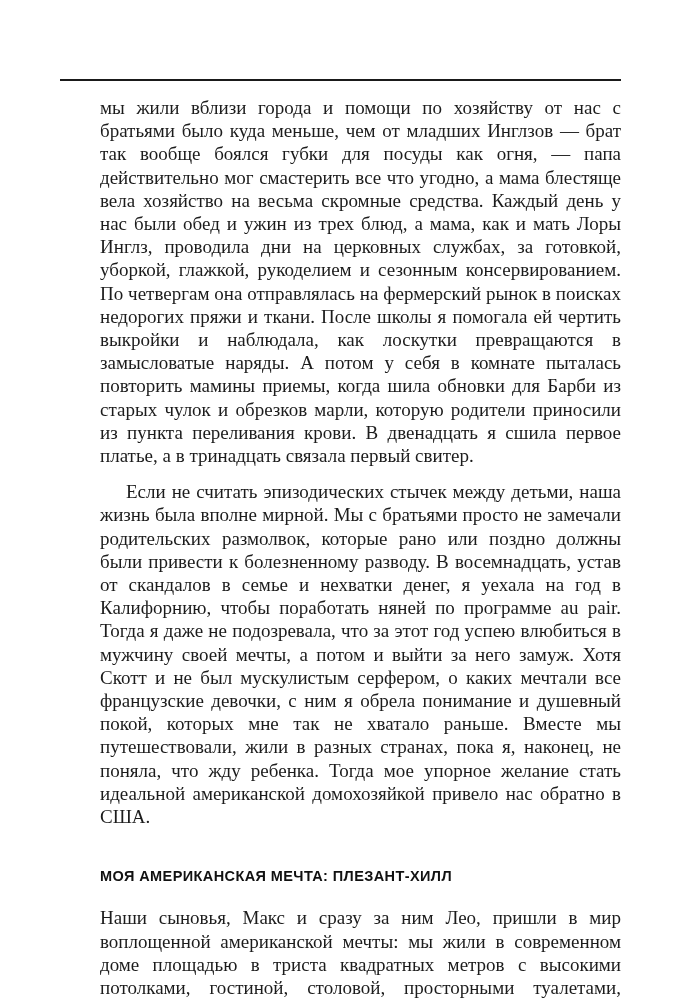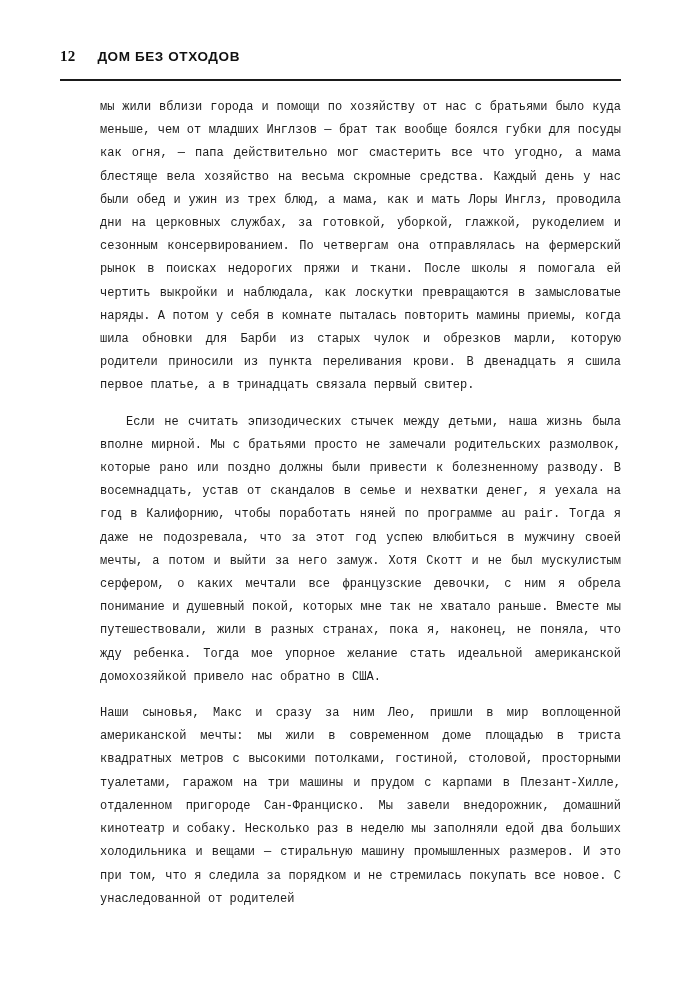--- a/index.html
+++ b/index.html
@@ -52,22 +52,22 @@
     height: 2px;
     background: #1a1a1a;
   }
   .content {
     position: absolute;
     left: 100px;
     top: 96px;
     width: 521px;
   }
   p.body-text {
-    font-family: Liberation Mono, monospace;
-    font-size: 12px;
+    font-family: Liberation Serif, serif;
+    font-size: 19px;
     line-height: 23.2px;
     text-align: justify;
     text-justify: inter-word;
     margin: 0;
     color: #1c1c1c;
     hyphens: manual;
   }
   p.body-text + p.body-text {
     margin-top: 13px;
   }
@@ -82,25 +82,22 @@
     color: #111111;
     margin: 40px 0 22px 0;
     text-align: left;
   }
 </style>
 </head>
 <body>
 
 <div class="page">
 
-  <div class="header">
-    <span class="page-number">12</span>
-    <span class="running-title">ДОМ БЕЗ ОТХОДОВ</span>
-  </div>
   <div class="header-rule"></div>
 
   <div class="content">
     <p class="body-text">мы жили вблизи города и помощи по хозяйству от нас с братьями было куда меньше, чем от младших Инглзов — брат так вообще боялся губки для посуды как огня, — папа действительно мог смастерить все что угодно, а мама блестяще вела хозяйство на весьма скромные средства. Каждый день у нас были обед и ужин из трех блюд, а мама, как и мать Лоры Инглз, проводила дни на церковных службах, за готовкой, уборкой, глажкой, рукоделием и сезонным консервированием. По четвергам она отправлялась на фермерский рынок в поисках недорогих пряжи и ткани. После школы я помогала ей чертить выкройки и наблюдала, как лоскутки превращаются в замысловатые наряды. А потом у себя в комнате пыталась повторить мамины приемы, когда шила обновки для Барби из старых чулок и обрезков марли, которую родители приносили из пункта переливания крови. В двенадцать я сшила первое платье, а в тринадцать связала первый свитер.</p>
     <p class="body-text indent">Если не считать эпизодических стычек между детьми, наша жизнь была вполне мирной. Мы с братьями просто не замечали родительских размолвок, которые рано или поздно должны были привести к болезненному разводу. В восемнадцать, устав от скандалов в семье и нехватки денег, я уехала на год в Калифорнию, чтобы поработать няней по программе au pair. Тогда я даже не подозревала, что за этот год успею влюбиться в мужчину своей мечты, а потом и выйти за него замуж. Хотя Скотт и не был мускулистым серфером, о каких мечтали все французские девочки, с ним я обрела понимание и душевный покой, которых мне так не хватало раньше. Вместе мы путешествовали, жили в разных странах, пока я, наконец, не поняла, что жду ребенка. Тогда мое упорное желание стать идеальной американской домохозяйкой привело нас обратно в США.</p>
+    <h2 class="section-heading">МОЯ АМЕРИКАНСКАЯ МЕЧТА: ПЛЕЗАНТ-ХИЛЛ</h2>
     <p class="body-text">Наши сыновья, Макс и сразу за ним Лео, пришли в мир воплощенной американской мечты: мы жили в современном доме площадью в триста квадратных метров с высокими потолками, гостиной, столовой, просторными туалетами, гаражом на три машины и прудом с карпами в Плезант-Хилле, отдаленном пригороде Сан-Франциско. Мы завели внедорожник, домашний кинотеатр и собаку. Несколько раз в неделю мы заполняли едой два больших холодильника и вещами — стиральную машину промышленных размеров. И это при том, что я следила за порядком и не стремилась покупать все новое. С унаследованной от родителей</p>
   </div>
 
 </div>
 
 </body></html>

